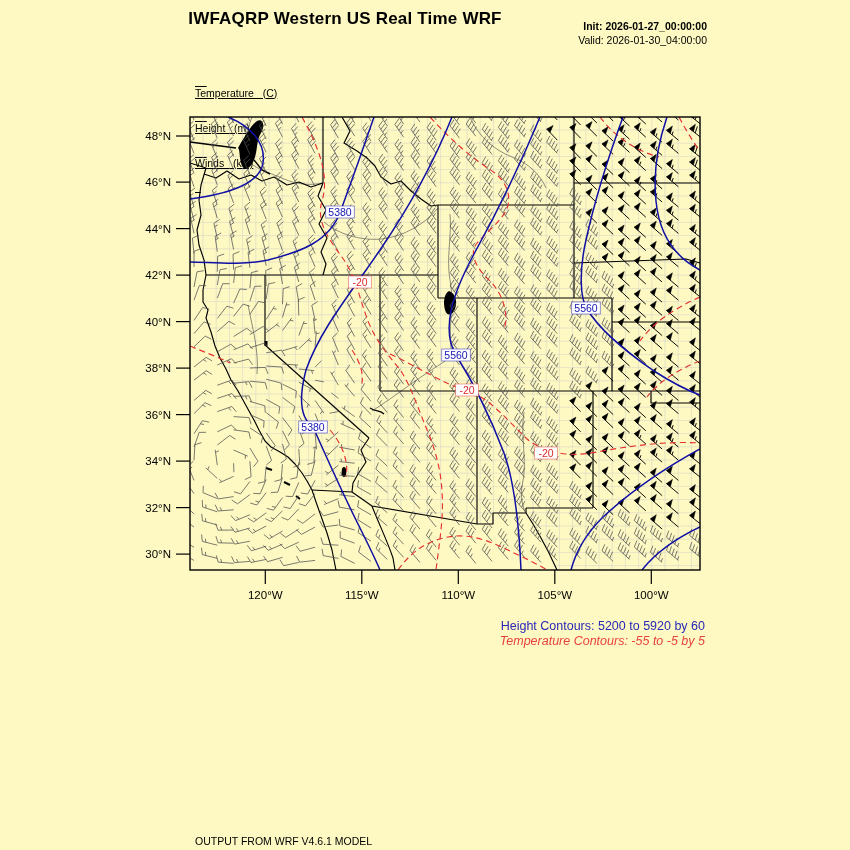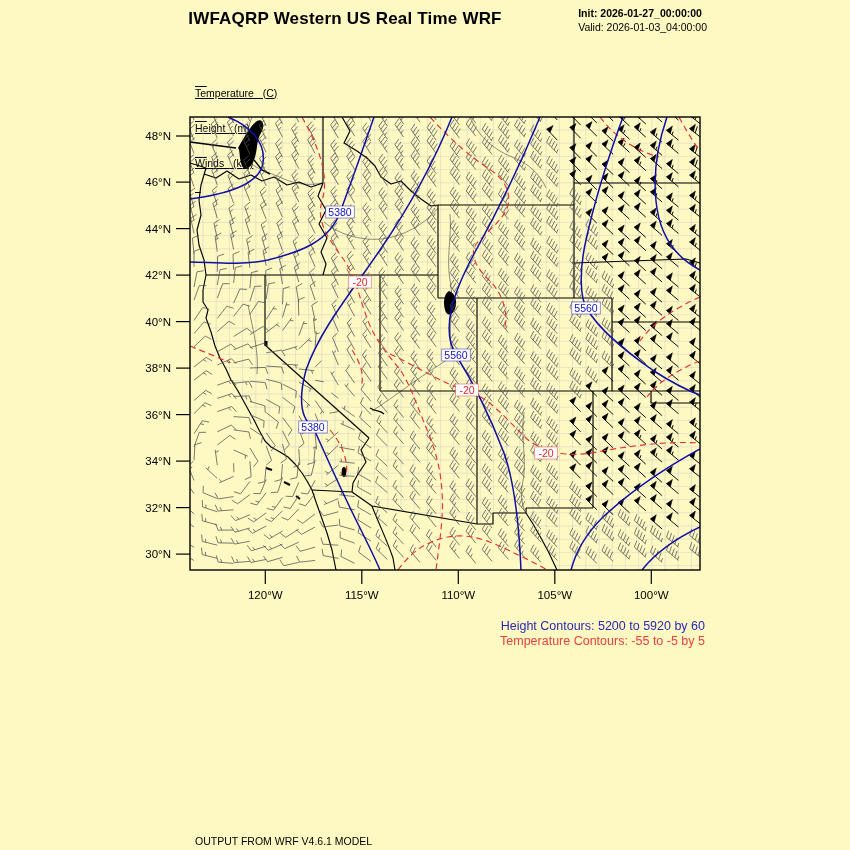--- a/index.html
+++ b/index.html
@@ -4,38 +4,38 @@
 <style>
   html,body{margin:0;padding:0;background:#fff;}
   .canvas{
     position:relative;width:850px;height:850px;background:#fef9c3;
     font-family:"Liberation Sans",sans-serif;color:#000;overflow:hidden;
   }
   .title{
     position:absolute;top:9px;left:120px;width:450px;text-align:center;
     font-size:17px;font-weight:bold;letter-spacing:.2px;
   }
-  .stamps{position:absolute;top:7px;right:143px;text-align:left;font-size:10.5px;line-height:13.5px;}
+  .stamps{position:absolute;top:20px;right:143px;text-align:right;font-size:10.5px;line-height:13.5px;}
   .stamps .init{font-weight:bold;}
   .legend{position:absolute;top:64px;left:195px;font-size:10.5px;line-height:11.8px;white-space:pre;text-decoration:underline;}
   #map{position:absolute;top:0;left:0;}
   .hc-note{position:absolute;top:607px;right:145px;font-size:12.5px;margin-top:12px;}
   .tc-note{position:absolute;top:634px;right:145px;font-size:12.5px;}
   .model-note{position:absolute;top:809px;left:195px;font-size:10.5px;line-height:13px;white-space:pre;}
 </style>
 </head>
 <body>
 
 <div class="canvas">
 
   <div class="title">IWFAQRP Western US Real Time WRF</div>
 
   <div class="stamps">
     <div class="init">Init: 2026-01-27_00:00:00</div>
-    <div class="valid">Valid: 2026-01-03_04:00:00</div>
+    <div class="valid">Valid: 2026-01-30_04:00:00</div>
   </div>
 
   <div class="legend">
     <div>Temperature   (C)</div>
     <div>Height   (m)</div>
     <div>Winds   (kts)</div>
   </div>
 
   <svg id="map" width="850" height="850" viewBox="0 0 850 850">
       <defs>
@@ -174,19 +174,19 @@
         <line x1="458.3" y1="570" x2="458.3" y2="584" stroke="#000" stroke-width="1.2"></line>
         <text x="458.3" y="599" text-anchor="middle" font-size="11.5" font-family="Liberation Sans, sans-serif" fill="#000">110°W</text>
         <line x1="554.8" y1="570" x2="554.8" y2="584" stroke="#000" stroke-width="1.2"></line>
         <text x="554.8" y="599" text-anchor="middle" font-size="11.5" font-family="Liberation Sans, sans-serif" fill="#000">105°W</text>
         <line x1="651.3" y1="570" x2="651.3" y2="584" stroke="#000" stroke-width="1.2"></line>
         <text x="651.3" y="599" text-anchor="middle" font-size="11.5" font-family="Liberation Sans, sans-serif" fill="#000">100°W</text>
       </g>
     </svg>
 
   <div class="hc-note" style="color: rgb(40, 40, 184);">Height Contours: 5200 to 5920 by 60</div>
-  <div class="tc-note" style="color: rgb(232, 64, 64);">Temperature Contours: -55 to -5 by 5</div>
+  <div class="tc-note" style="color: rgb(232, 64, 64); font-style: italic;">Temperature Contours: -55 to -5 by 5</div>
 
   <div class="model-note">
     <div>OUTPUT FROM WRF V4.6.1 MODEL</div>
     
   </div>
 </div>
 
 </body></html>

